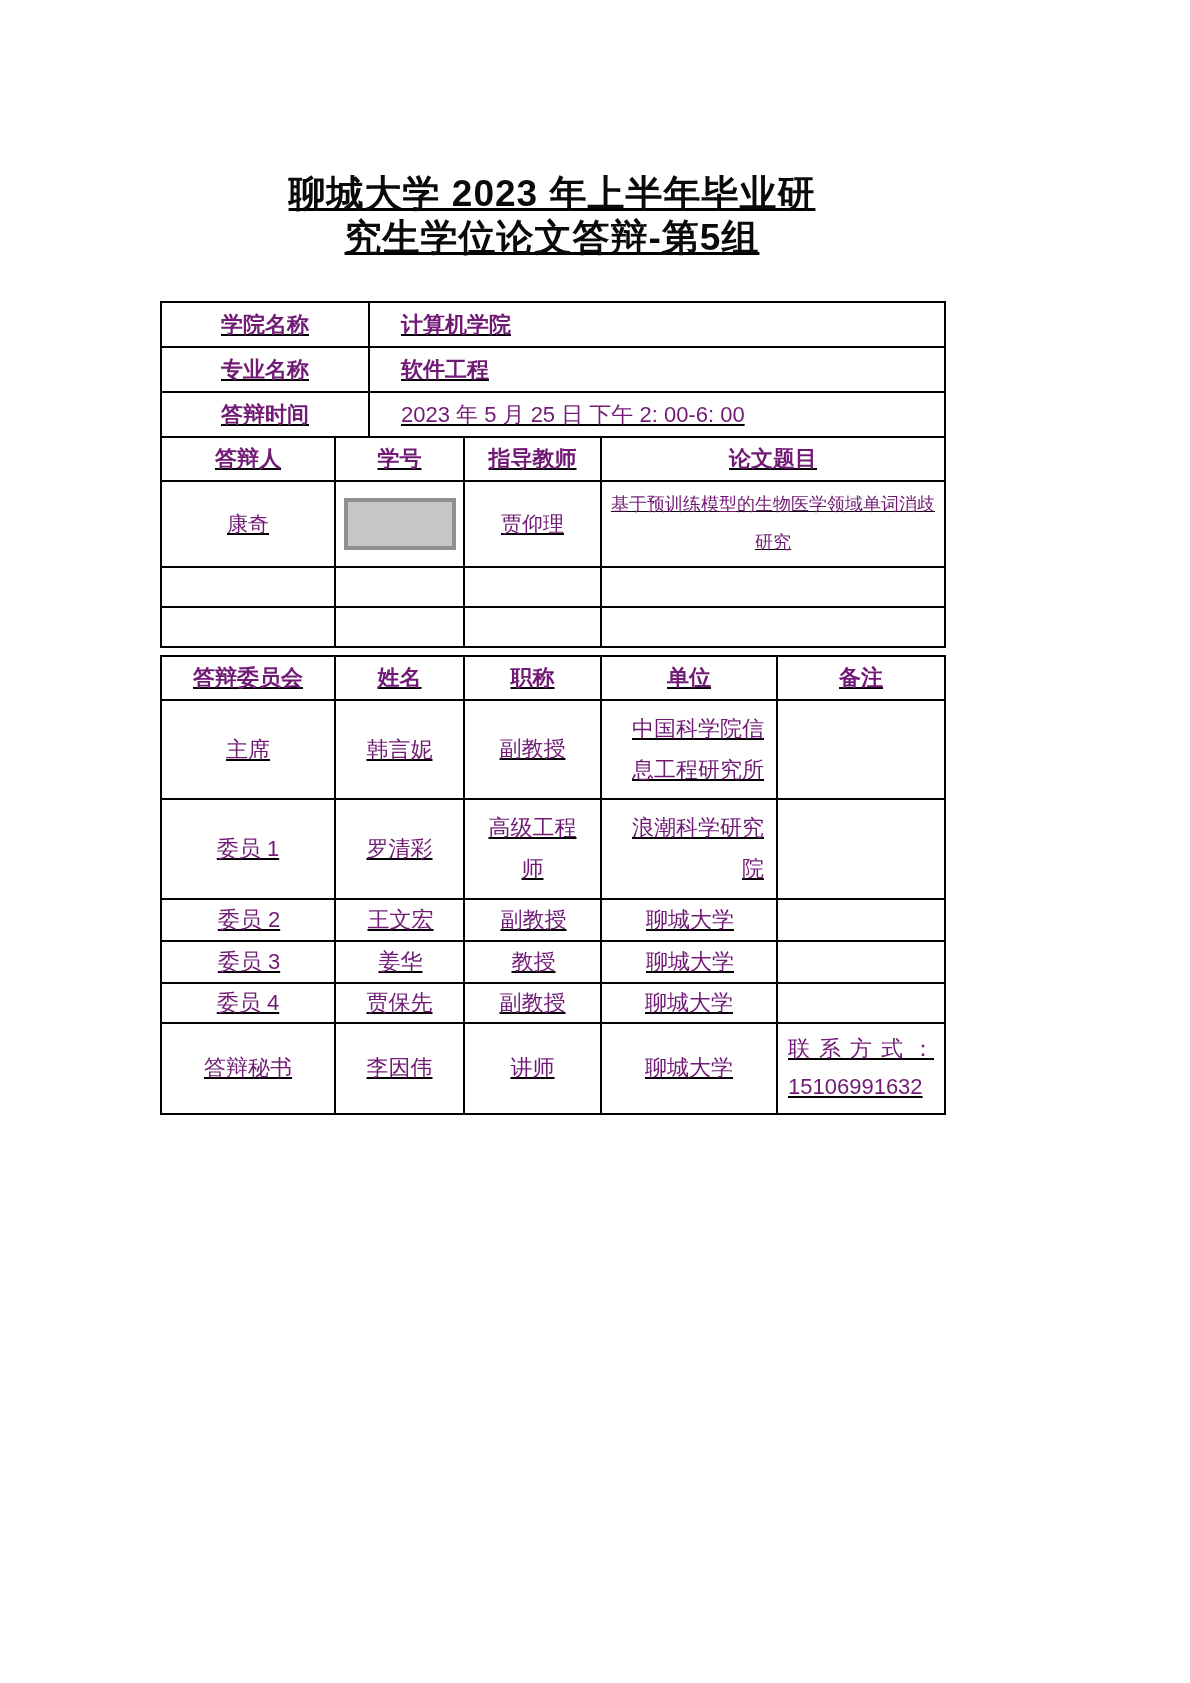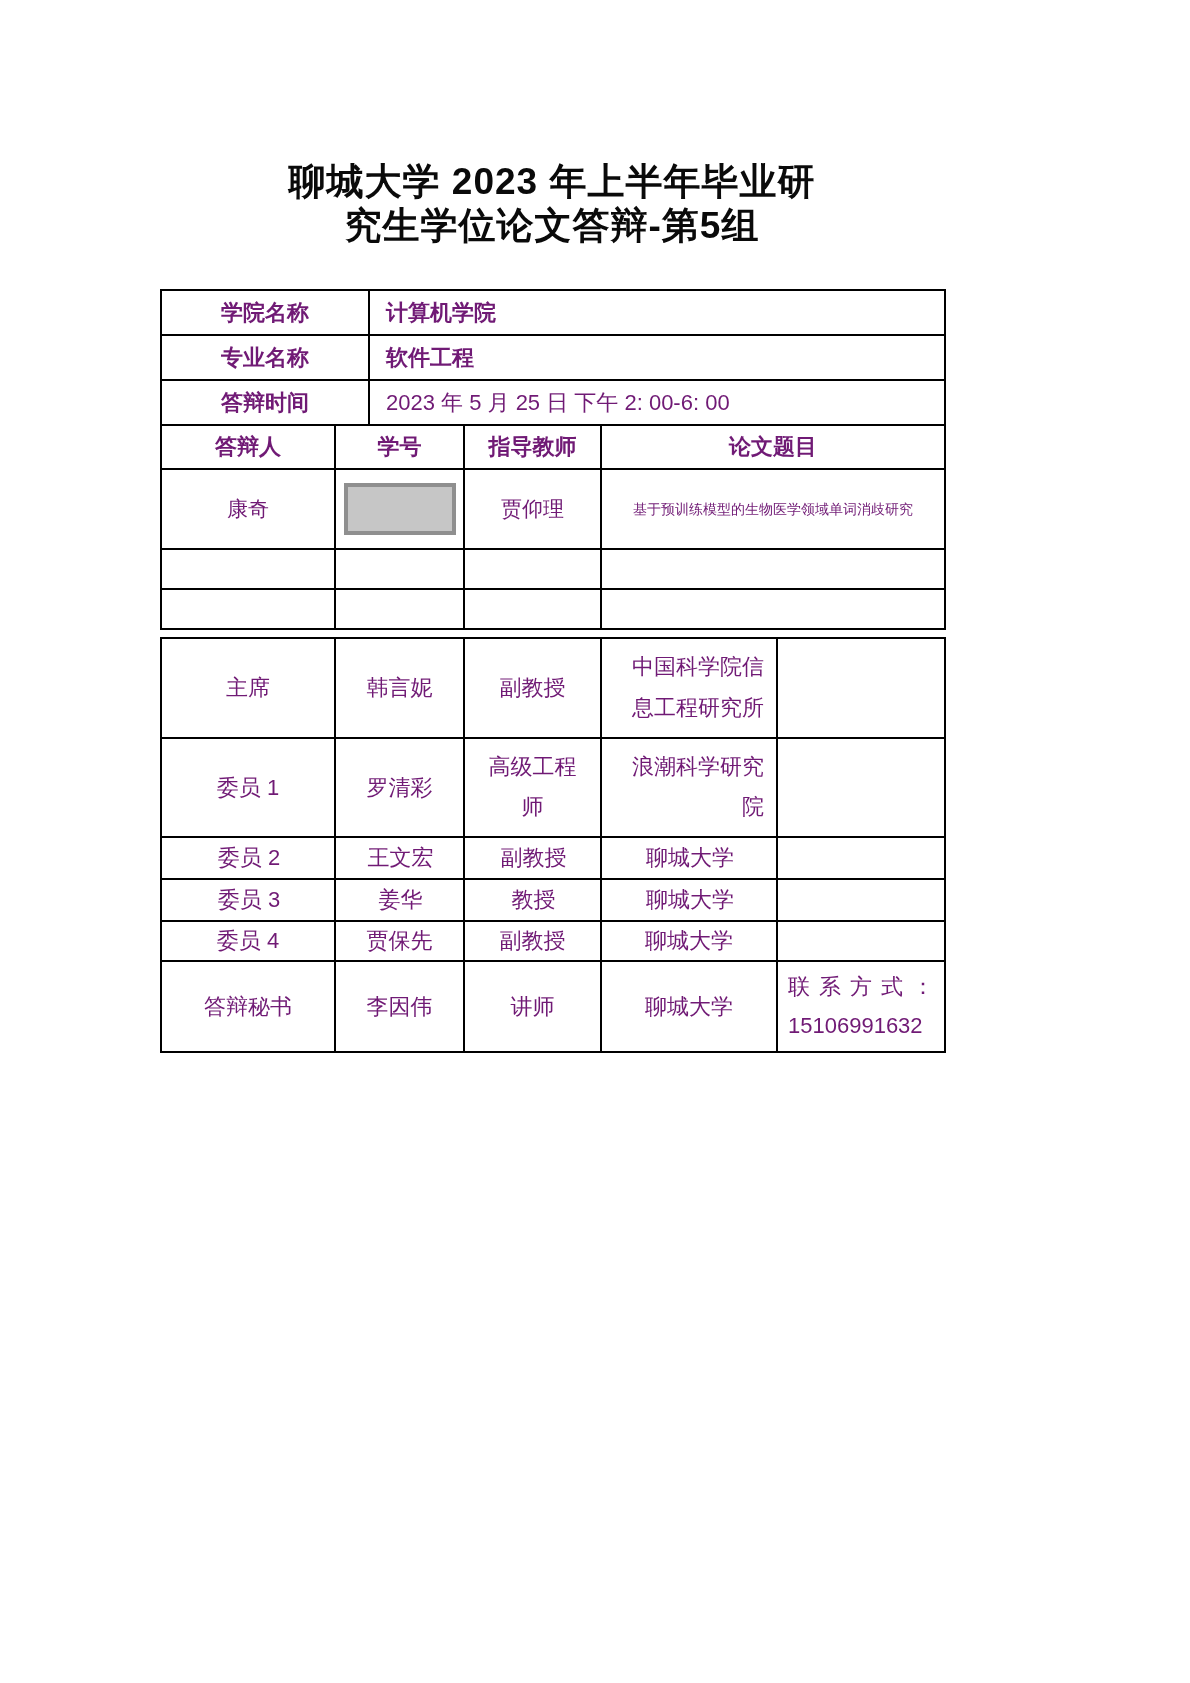--- a/index.html
+++ b/index.html
@@ -6,22 +6,23 @@
   html,body { background:#ffffff; }
   body {
     width:1190px; height:1683px;
     position:relative;
     font-family:"Liberation Sans", sans-serif;
     color:#000;
     overflow:hidden;
   }
   .content {
     position:absolute;
-    left:160px; top:0;
+    left:160px; top:12px;
     width:784px;
+    text-decoration:underline;
   }
   .doc-title {
     padding-top:160px;
     text-align:center;
     font-weight:bold;
     font-size:37px;
     line-height:1.18;
     letter-spacing:1px;
     color:#0a0a0a;
   }
@@ -39,26 +40,26 @@
     text-align:center;
     vertical-align:middle;
     font-size:22px;
     line-height:1.35;
     padding:2px 6px;
     overflow:hidden;
     color:#701a75;
   }
   .bold { font-weight:bold; }
   .info-label { font-weight:bold; }
-  .info-value { text-align:left; padding-left:16px; }
+  .info-value { text-align:left; padding-left:31px; }
   .hdr { font-weight:bold; }
   .serif-cell { font-family:"Liberation Serif", serif; font-size:21px; }
   .thesis-cell {
     font-family:"Liberation Serif", serif;
-    font-size:14px;
+    font-size:18px;
     line-height:2.1;
     padding:4px 6px;
   }
   .unit-cell { padding:8px 12px; line-height:1.85;text-align:right; }
   .title-cell { padding:2px 16px; line-height:1.85; }
   .redaction {
     width:112px; height:52px;
     margin:2px auto;
     background:#c6c6c6;
     border:4px solid #8f8f8f;
@@ -154,20 +155,27 @@
   <table class="tbl-committee">
     <colgroup>
       <col style="width:174px">
         <col style="width:129px">
         <col style="width:137px">
       <col style="width:176px">
         <col style="width:168px">
     </colgroup>
 
     <tbody>
+        <tr class="r-chdr">
+      <td class="hdr">答辩委员会</td>
+      <td class="hdr">姓名</td>
+      <td class="hdr">职称</td>
+      <td class="hdr">单位</td>
+      <td class="hdr">备注</td>
+    </tr>
 
     <tr class="r-tall">
       <td>主席</td>
       <td>韩言妮</td>
       <td class="title-cell">副教授</td>
       <td class="unit-cell">中国科学院信息工程研究所</td>
       <td></td>
     </tr>
 
     <tr class="r-tall2">

